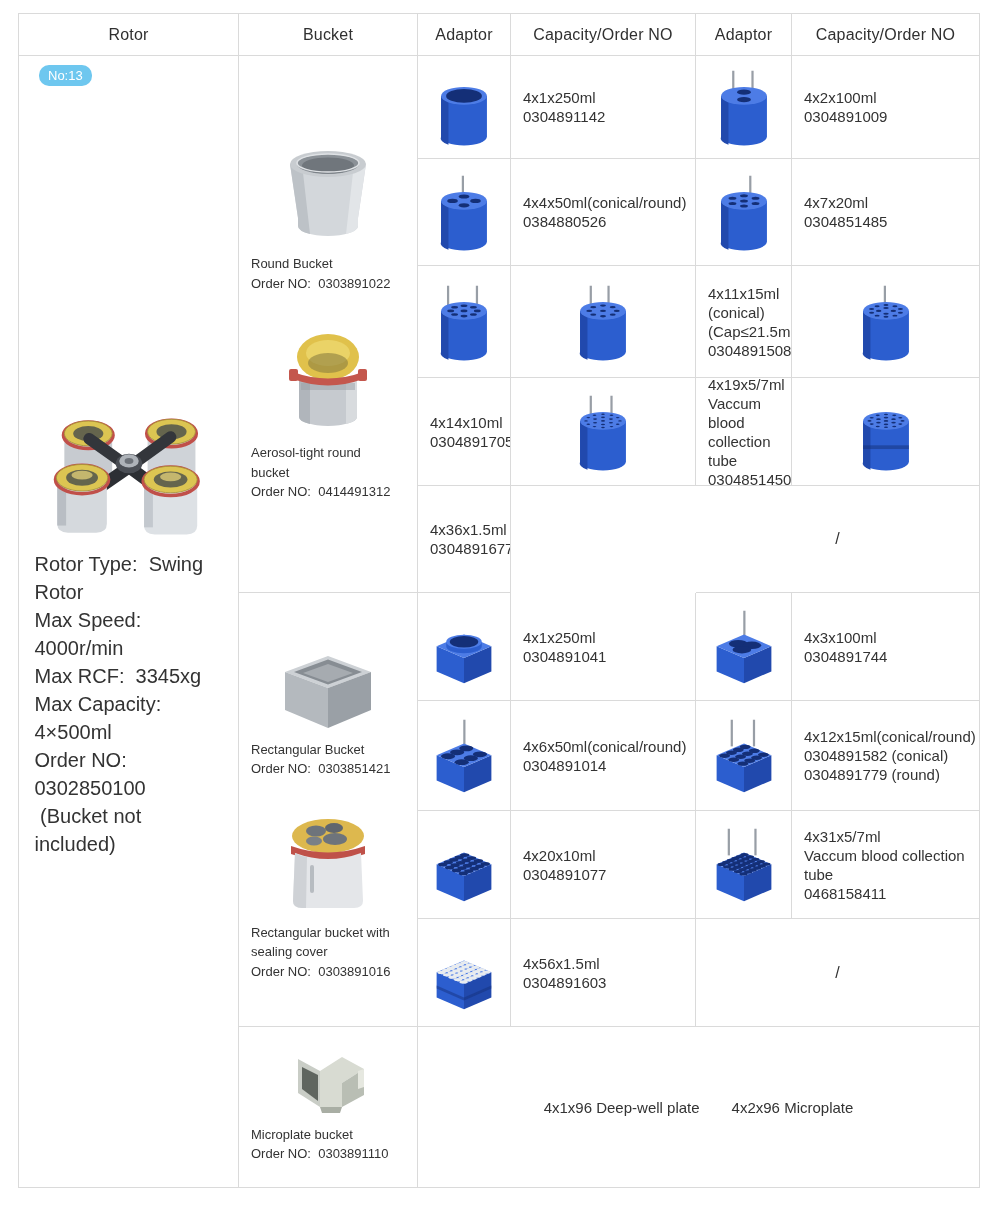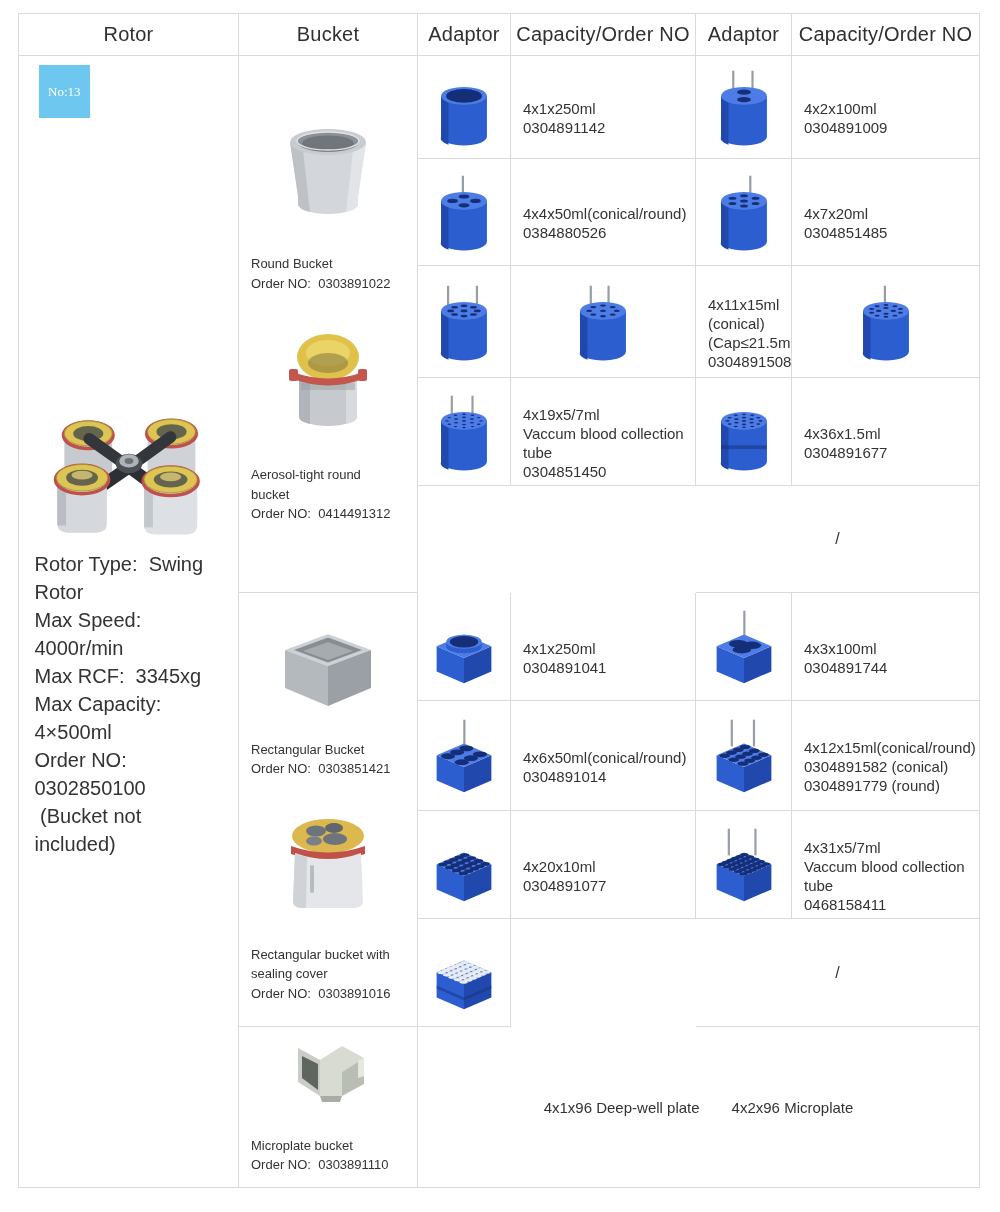--- a/index.html
+++ b/index.html
@@ -17,34 +17,34 @@
     border-top:1px solid var(--bd);
     border-left:1px solid var(--bd);
     background:#fff;
   }
   .cell{
     border-right:1px solid var(--bd);
     border-bottom:1px solid var(--bd);
     display:flex;align-items:center;justify-content:center;
     position:relative;overflow:hidden;
   }
-  .hd{font-size:20px;color:#303030;letter-spacing:.2px;}
-  .pre{white-space:pre-wrap;margin-top:22px;}
+  .hd{font-size:16px;color:#303030;letter-spacing:.2px;}
+  .pre{white-space:pre-wrap;}
   .cap{justify-content:flex-start;}
   .cap .cap-text{
     font-size:15px;line-height:19px;padding:0 6px 0 12px;
     text-align:left;
   }
   .slash{font-size:16px;}
   .adaptor-icon{width:74px;height:92px;display:block;}
   .rotor-cell{flex-direction:column;justify-content:center;padding-top:6px;}
   .badge{
     position:absolute;top:9px;left:20px;
     background:#6ec7ef;color:#ffffff;
-    font-size:13px;line-height:15px;padding:19px 9px;border-radius:0;font-family:Liberation Serif, serif;
+    font-size:13px;line-height:15px;padding:3px 9px;border-radius:10px;
   }
   .rotor-specs{
     font-size:20px;line-height:28px;text-align:left;
     margin-top:6px;width:188px;
   }
   .bucket-cell{flex-direction:column;justify-content:center;padding:8px 0;}
   .blabel{
     font-size:13px;line-height:19.5px;width:100%;
     text-align:left;padding-left:12px;
   }
@@ -321,20 +321,24 @@
         <ellipse cx="62.026086261904" cy="33.59258540455042" rx="3.41" ry="1.32" fill="#142f77"></ellipse>
         <ellipse cx="69.45861632339884" cy="37.55258540455041" rx="3.41" ry="1.32" fill="#142f77"></ellipse>
         <ellipse cx="69.45861632339884" cy="42.44741459544959" rx="3.41" ry="1.32" fill="#142f77"></ellipse>
         <ellipse cx="62.026086261904" cy="46.40741459544958" rx="3.41" ry="1.32" fill="#142f77"></ellipse>
         <ellipse cx="50" cy="47.92" rx="3.41" ry="1.32" fill="#142f77"></ellipse>
         <ellipse cx="37.973913738096" cy="46.40741459544958" rx="3.41" ry="1.32" fill="#142f77"></ellipse>
         <ellipse cx="30.541383676601157" cy="42.44741459544959" rx="3.41" ry="1.32" fill="#142f77"></ellipse>
         <ellipse cx="30.541383676601157" cy="37.55258540455042" rx="3.41" ry="1.32" fill="#142f77"></ellipse>
         <ellipse cx="37.973913738095995" cy="33.59258540455042" rx="3.41" ry="1.32" fill="#142f77"></ellipse>
       </svg>
+    </div>
+  <div class="cell cap">
+      <div class="cap-text pre">4x14x10ml
+0304891705</div>
     </div>
   <div class="cell">
       <svg class="adaptor-icon" viewBox="0 0 100 110">
         <rect x="32" y="6" width="3" height="36" fill="#989ea6"></rect>
         <rect x="60" y="6" width="3" height="36" fill="#989ea6"></rect>
         <path d="M19 40 L19 95 A31 12 0 0 0 81 95 L81 40 Z" fill="#2c5ecf"></path>
         <path d="M19 40 L19 95 A31 12 0 0 0 29 106 L29 40 Z" fill="#2149ad"></path>
         <ellipse cx="50" cy="40" rx="31" ry="12" fill="#4d7ce6"></ellipse>
         <ellipse cx="50" cy="40" rx="2.79" ry="1.08" fill="#142f77"></ellipse>
         <ellipse cx="50" cy="35.2" rx="2.79" ry="1.08" fill="#142f77"></ellipse>
@@ -580,20 +584,24 @@
         <ellipse cx="59.25" cy="50" rx="5.55" ry="2.25" fill="#e9ecef"></ellipse>
         <ellipse cx="66.65" cy="53.2" rx="5.55" ry="2.25" fill="#e9ecef"></ellipse>
         <ellipse cx="74.05000000000001" cy="56.4" rx="5.55" ry="2.25" fill="#e9ecef"></ellipse>
         <ellipse cx="50.61666666666667" cy="40.93333333333334" rx="5.55" ry="2.25" fill="#e9ecef"></ellipse>
         <ellipse cx="58.016666666666666" cy="44.13333333333333" rx="5.55" ry="2.25" fill="#e9ecef"></ellipse>
         <ellipse cx="65.41666666666666" cy="47.333333333333336" rx="5.55" ry="2.25" fill="#e9ecef"></ellipse>
         <ellipse cx="72.81666666666666" cy="50.53333333333333" rx="5.55" ry="2.25" fill="#e9ecef"></ellipse>
         <ellipse cx="80.21666666666667" cy="53.733333333333334" rx="5.55" ry="2.25" fill="#e9ecef"></ellipse>
       </svg>
     </div>
+  <div class="cell cap">
+      <div class="cap-text pre">4x56x1.5ml
+0304891603</div>
+    </div>
   <div class="cell slash" style="grid-column:5 / span 2;">
       <span>/</span>
     </div>
 
   <div class="cell micro-cap" style="grid-column:3 / span 4;">
     <span>4x1x96 Deep-well plate</span>
     <span>4x2x96 Microplate</span>
   </div>
 
 </div>

